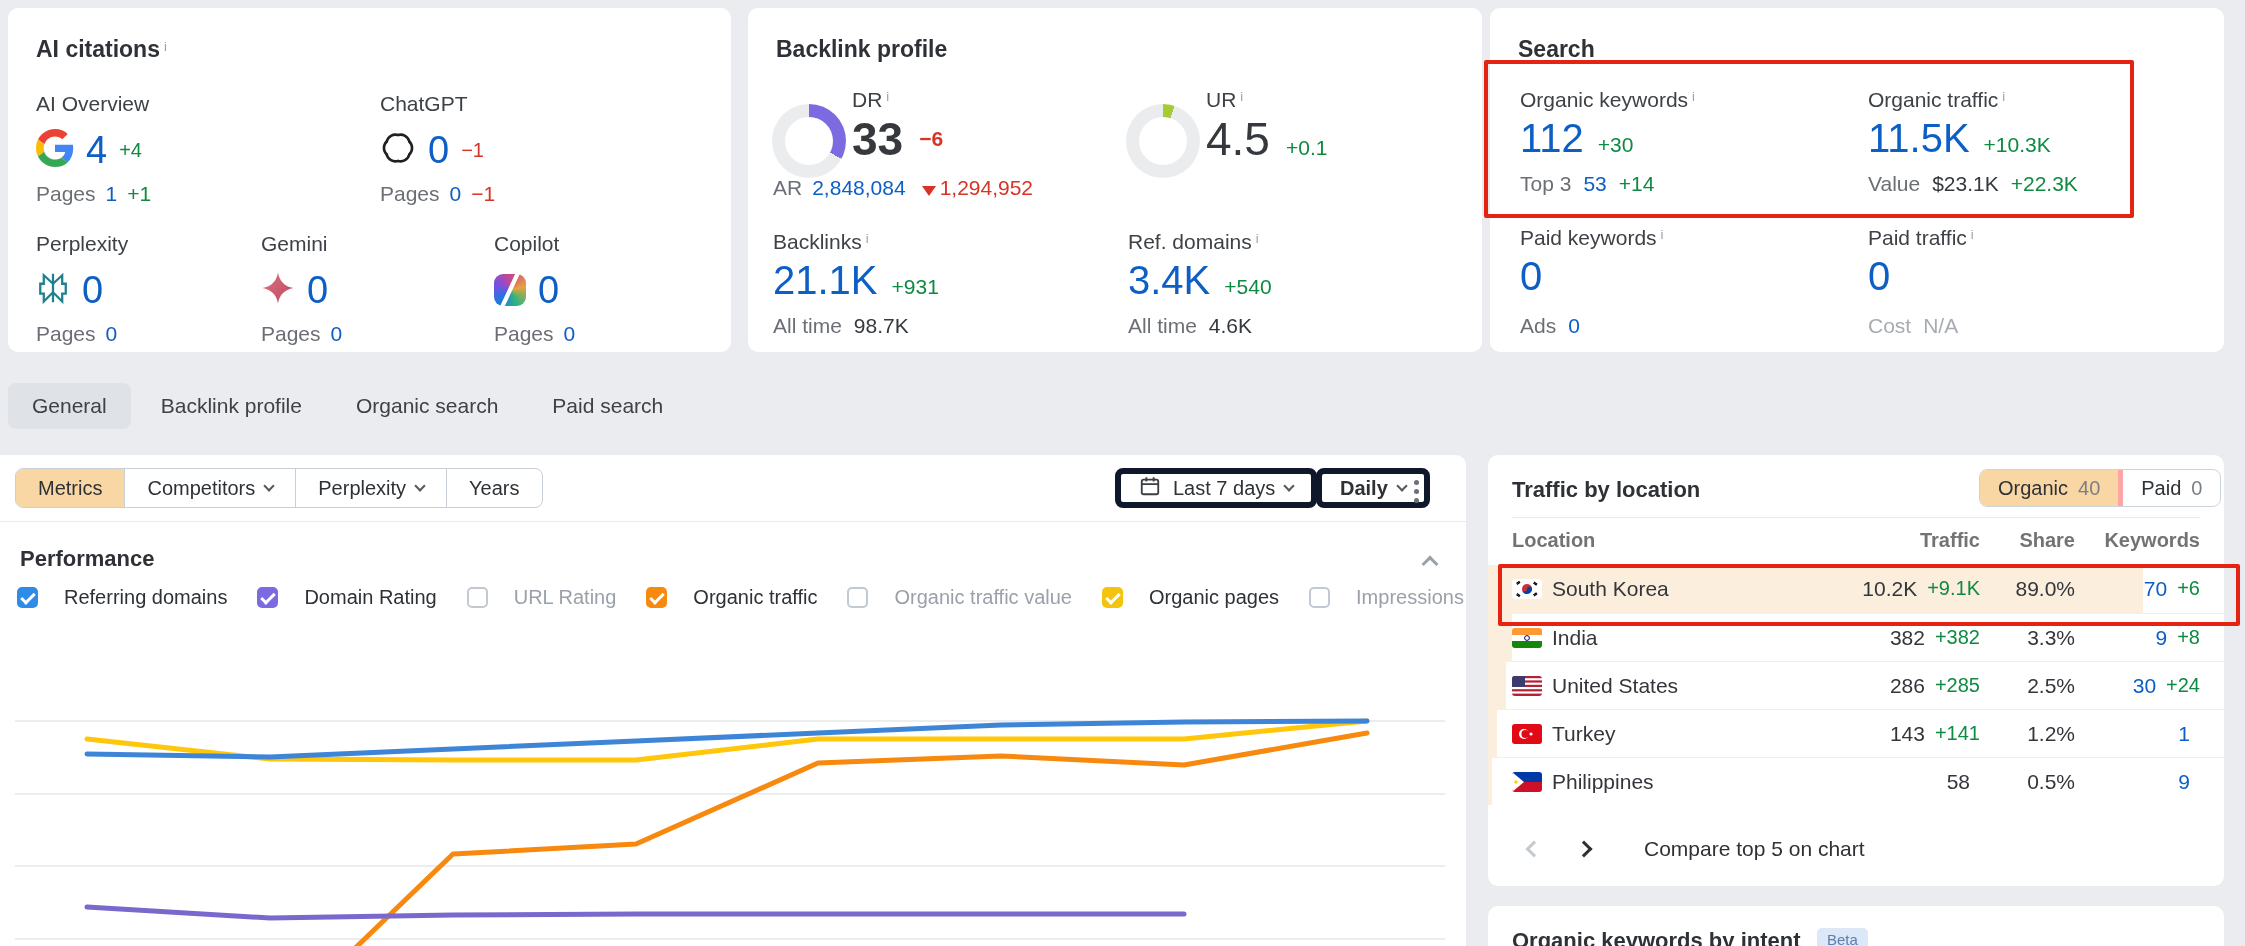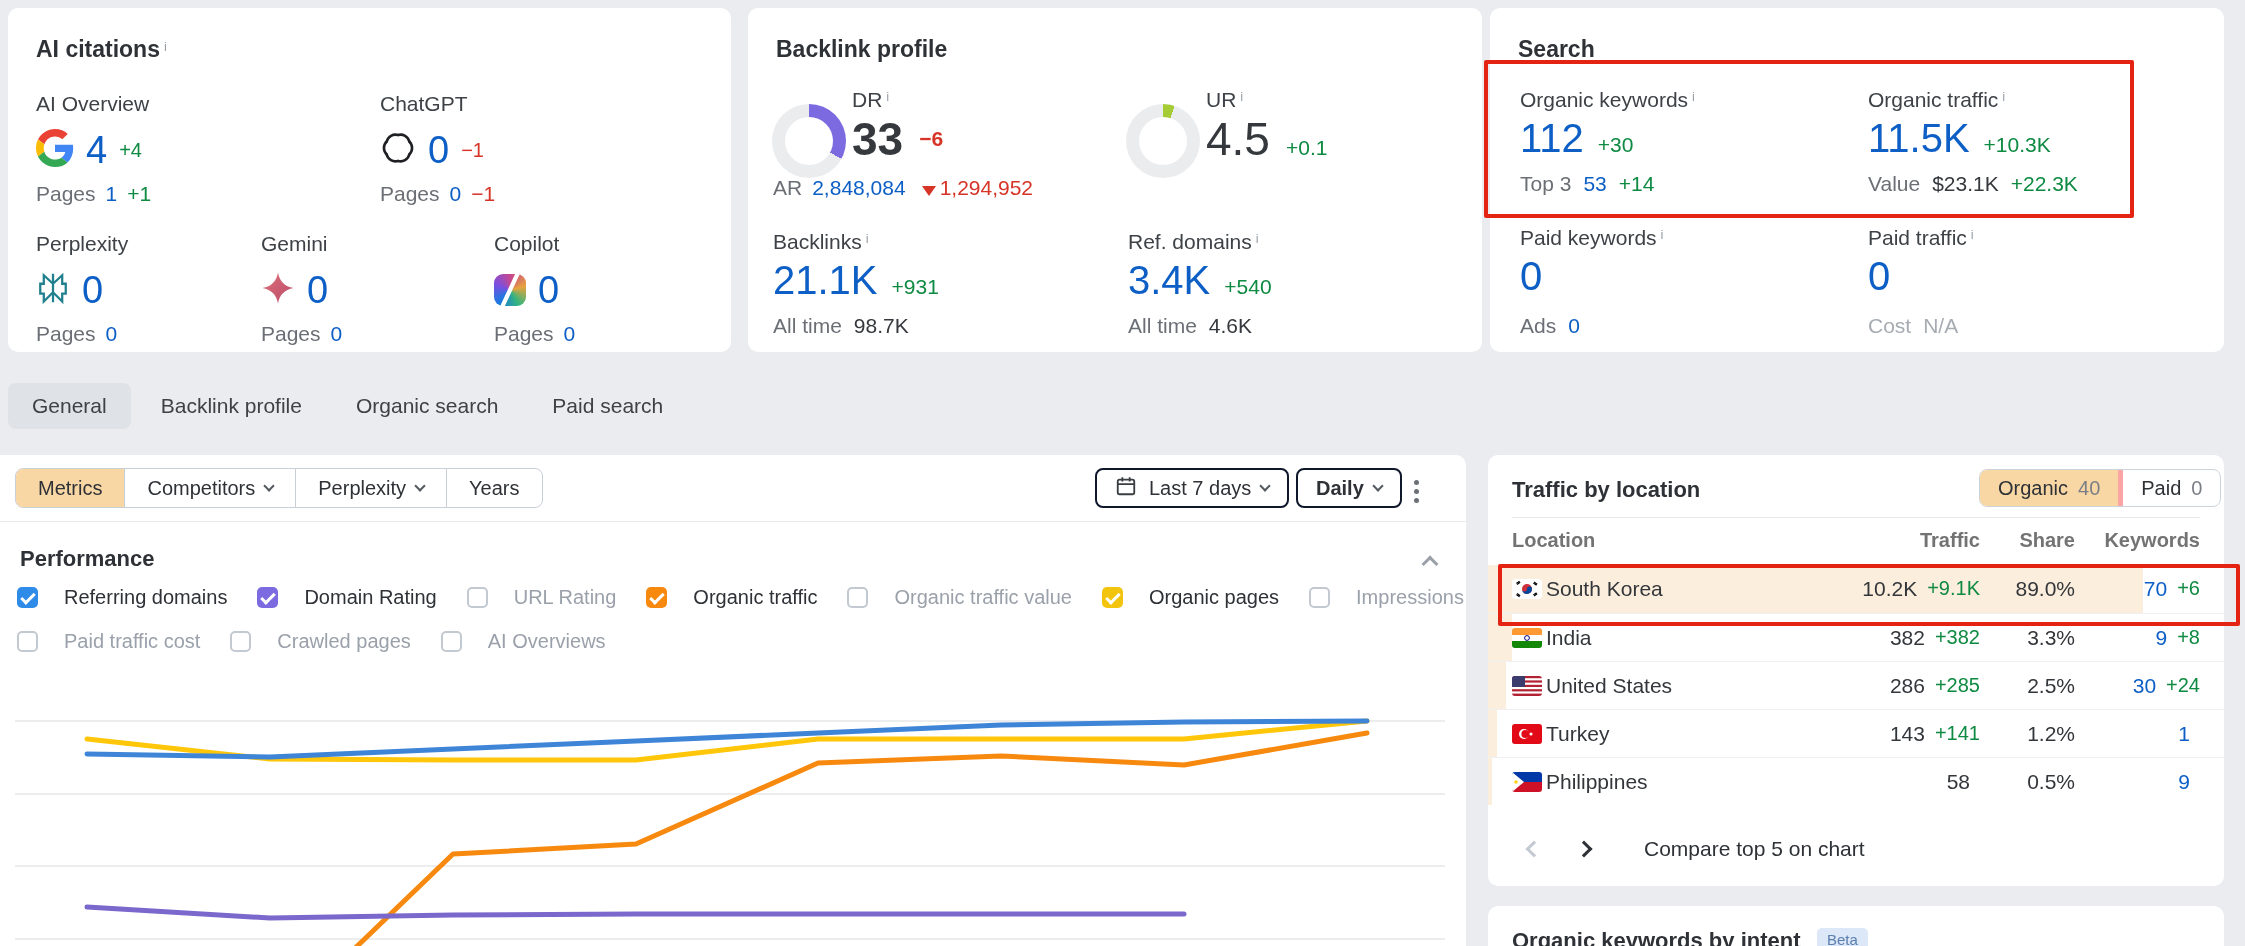--- a/index.html
+++ b/index.html
@@ -41,22 +41,22 @@
 
   
   #main-panel { position:absolute; left:0; top:455px; width:1466px; height:491px; background:#fff; border-radius:0 10px 0 0; }
   .seg-group { position:absolute; left:15px; top:468px; display:flex; height:40px; border:1px solid #C9CFD7;
                border-radius:8px; background:#fff; overflow:hidden; }
   .seg { display:flex; align-items:center; padding:0 22px; font-size:20px; color:#2E3136; border-right:1px solid #C9CFD7; cursor:pointer; }
   .seg:last-child { border-right:none; }
   .seg.active { background:#F9D7A5; }
   .chev { display:inline-block; width:8px; height:8px; border-right:2.5px solid #555A60; border-bottom:2.5px solid #555A60;
           transform:rotate(45deg); margin-left:10px; margin-top:-5px; }
-  .btn { position:absolute; display:flex; align-items:center; height:40px; padding:0 18px; border:2px solid #0f172a;
-         border-radius:8px; background:#fff; font-size:20px; color:#2E3136; cursor:pointer; }
+  .btn { position:absolute; display:flex; align-items:center; height:40px; padding:0 18px; border:6px solid #0f172a;
+         border-radius:8px; background:#fff; font-size:20px; color:#2E3136; cursor:pointer;margin-left:20px; }
   .kebab { position:absolute; display:flex; flex-direction:column; gap:4px; padding:6px; cursor:pointer; }
   .kebab i { width:5px; height:5px; border-radius:50%; background:#6B7076; }
   .hdivider { position:absolute; height:1px; background:#E8EAED; }
 
   .perf-title { position:absolute; left:20px; top:546px; font-size:22px; font-weight:700; color:#2E3136; }
   .chev-up { position:absolute; left:1424px; top:558px; width:12px; height:12px; border-left:3px solid #9BA1A8;
              border-top:3px solid #9BA1A8; transform:rotate(45deg); cursor:pointer; }
 
   .cb-row { position:absolute; display:flex; gap:30px; align-items:center; }
   .cbi { display:flex; align-items:center; gap:26px; cursor:pointer; }
@@ -80,21 +80,21 @@
   .tseg + .tseg { border-left:5px solid #fca5a5; }
   .thead { position:absolute; left:0; top:74px; width:736px; display:grid;
            grid-template-columns:1fr 170px 95px 125px; padding:0 24px; font-size:20px; font-weight:700; color:#737373; }
   .thead .r { text-align:right; }
   .trows { position:absolute; left:0; top:110px; width:736px; }
   .trow { position:relative; display:grid; grid-template-columns:1fr 170px 95px 125px; align-items:center;
           height:48px; padding:0 24px; font-size:21px; border-top:1px solid #EEF0F2; cursor:pointer; }
   .trow:first-child { border-top:none; }
   .trow .bar { position:absolute; left:0; top:0; bottom:0; width:calc(var(--w)*1%); background:#FBEEDC; }
   .trow > div { position:relative; }
-  .cty { display:flex; align-items:center; gap:4px; }
+  .cty { display:flex; align-items:center; gap:10px; }
   .num2 { display:flex; justify-content:flex-end; gap:10px; }
   .share { text-align:right; }
   .flag { width:30px; height:20px; border-radius:3px; position:relative; overflow:hidden; flex:0 0 30px; box-shadow:0 0 0 1px rgba(0,0,0,.08) inset; }
 
   .pag { position:absolute; left:0; top:382px; width:736px; display:flex; align-items:center; }
   .pag-prev { margin-left:40px; width:12px; height:12px; border-left:3px solid #C4CAD1; border-bottom:3px solid #C4CAD1; transform:rotate(45deg); cursor:default; }
   .pag-next { margin-left:38px; width:12px; height:12px; border-right:3px solid #2E3136; border-top:3px solid #2E3136; transform:rotate(45deg); cursor:pointer; }
   .compare { margin-left:54px; font-size:21px; font-weight:500; color:#2E3136; cursor:pointer; }
 
   #intent-card { left:1488px; top:906px; width:736px; height:120px; padding:22px 24px; }
@@ -395,34 +395,20 @@
       </label>
     <label class="cbi">
         <span class="cb"></span>
         <span class="cbl off">Impressions</span>
       </label>
     <label class="cbi">
         <span class="cb on" style="background: rgb(29, 158, 85);"></span>
         <span class="cbl">Paid traffic</span>
       </label>
   </div>
-  <div class="cb-row" style="left:17px;top:630px;">
-    <label class="cbi">
-        <span class="cb"></span>
-        <span class="cbl off">Paid traffic cost</span>
-      </label>
-    <label class="cbi">
-        <span class="cb"></span>
-        <span class="cbl off">Crawled pages</span>
-      </label>
-    <label class="cbi">
-        <span class="cb"></span>
-        <span class="cbl off">AI Overviews</span>
-      </label>
-  </div>
 
   <svg id="perf-chart" width="1466" height="256" viewBox="0 0 1466 256">
     <line x1="15" y1="31" x2="1445" y2="31" stroke="#ECEDEF" stroke-width="2"></line>
     <line x1="15" y1="104" x2="1445" y2="104" stroke="#ECEDEF" stroke-width="2"></line>
     <line x1="15" y1="176" x2="1445" y2="176" stroke="#ECEDEF" stroke-width="2"></line>
     <line x1="15" y1="249" x2="1445" y2="249" stroke="#ECEDEF" stroke-width="2"></line>
     <polyline fill="none" stroke-width="5" stroke-linejoin="round" stroke-linecap="round" points="270,340 453,164 636,154 818,73 1001,66 1184,75 1367,43" stroke="#F8890F"></polyline>
     <polyline fill="none" stroke-width="5" stroke-linejoin="round" stroke-linecap="round" points="87,49 270,69 453,70 636,70 818,49 1001,49 1184,49 1367,31" stroke="#FFC60A"></polyline>
     <polyline fill="none" stroke-width="5" stroke-linejoin="round" stroke-linecap="round" points="87,64 270,67 453,59 636,51 818,43 1001,35 1184,32 1367,31" stroke="#3E85D8"></polyline>
     <polyline fill="none" stroke-width="5" stroke-linejoin="round" stroke-linecap="round" points="87,217 270,228 453,225 636,224 818,224 1001,224 1184,224" stroke="#7B68CC"></polyline>

